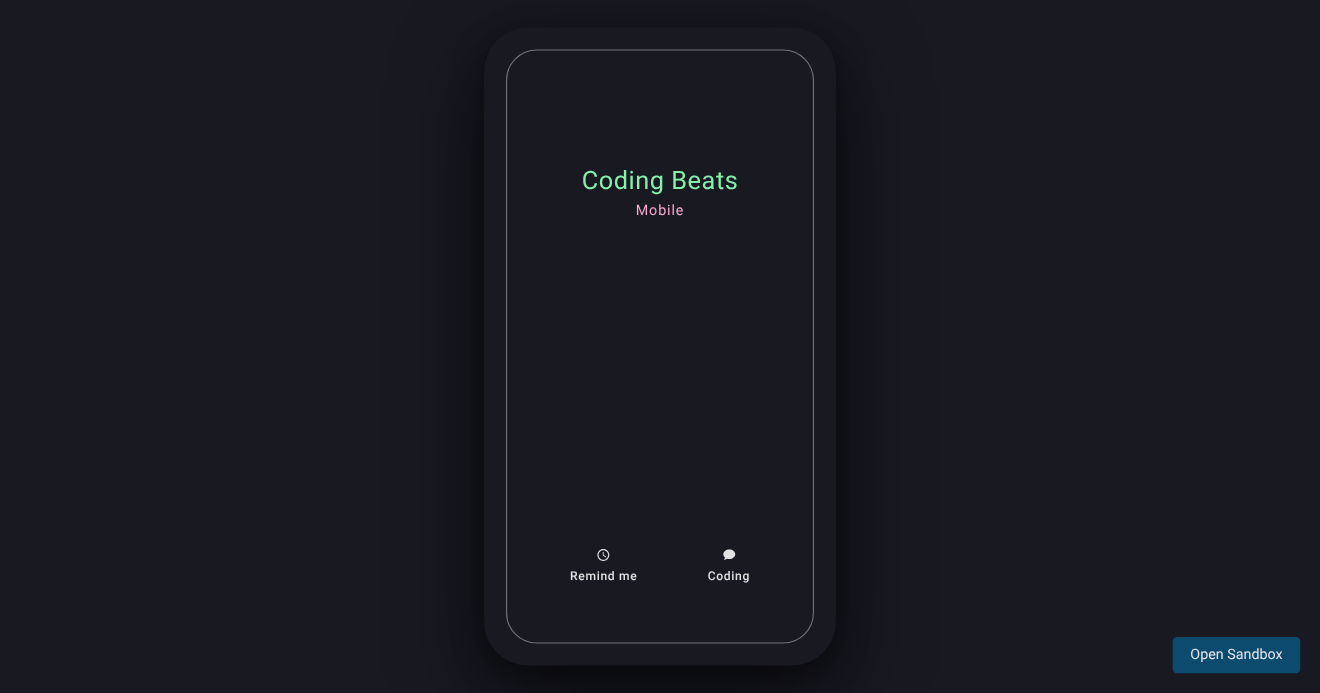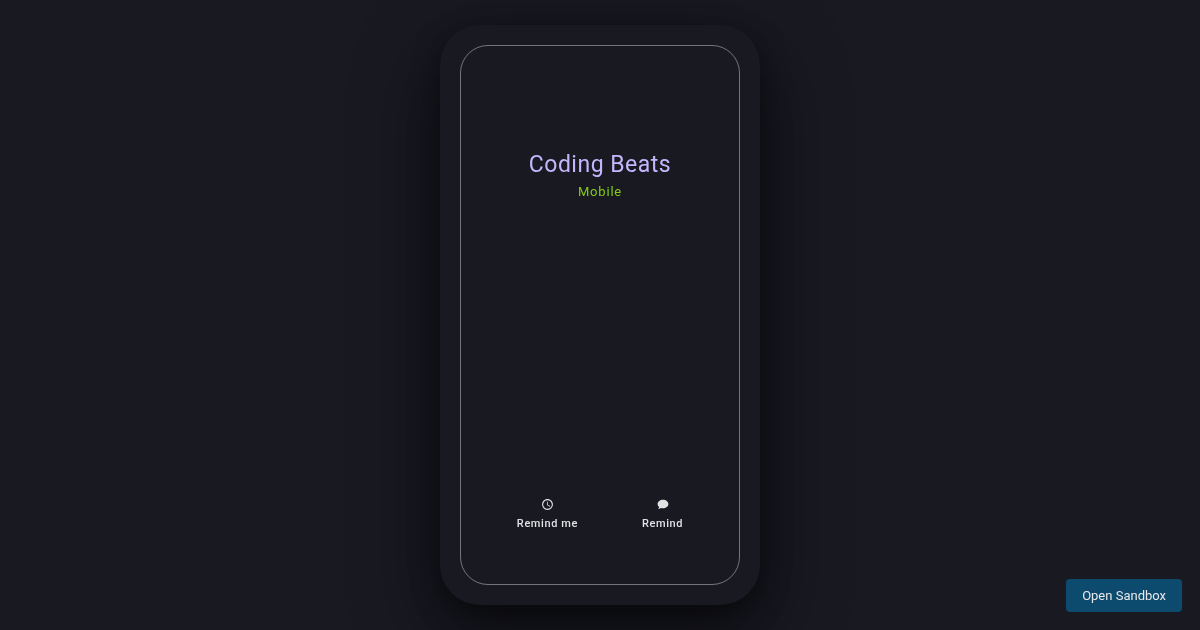--- a/index.html
+++ b/index.html
@@ -41,29 +41,29 @@
       align-items: center;
       padding: 20px;
     }
     
     .caller-info {
       margin-top: 85px;
       text-align: center;
     }
     
     .caller-name {
-      color: #c4b5fd;
+      color: #86efac;
       font-size: 23px;
       font-weight: 400;
       letter-spacing: 0.5px;
       margin-bottom: 6px;
     }
     
     .caller-subtitle {
-      color: #84cc16;
+      color: #f9a8d4;
       font-size: 13px;
       font-weight: 400;
       letter-spacing: 0.8px;
     }
     
     .bottom-section {
       position: absolute;
       bottom: 30px;
       left: 0;
       right: 0;
@@ -166,21 +166,21 @@
           </div>
           <div class="action-label">Remind me</div>
         </div>
 
         <div class="action-item">
           <div class="action-icon">
             <svg width="14" height="13" viewBox="0 0 24 24">
               <path d="M12 3C6.5 3 2 6.58 2 11c0 2.13 1.05 4.06 2.75 5.48-.15 1.57-.88 2.96-1.96 3.95 2.03-.18 3.87-.93 5.35-2.05 1.2.4 2.5.62 3.86.62 5.5 0 10-3.58 10-8S17.5 3 12 3z"></path>
             </svg>
           </div>
-          <div class="action-label">Remind</div>
+          <div class="action-label">Coding</div>
         </div>
 
       </div>
 
     </div>
 
   </div>
 </div>
 
 <button class="sandbox-button">Open Sandbox</button>

